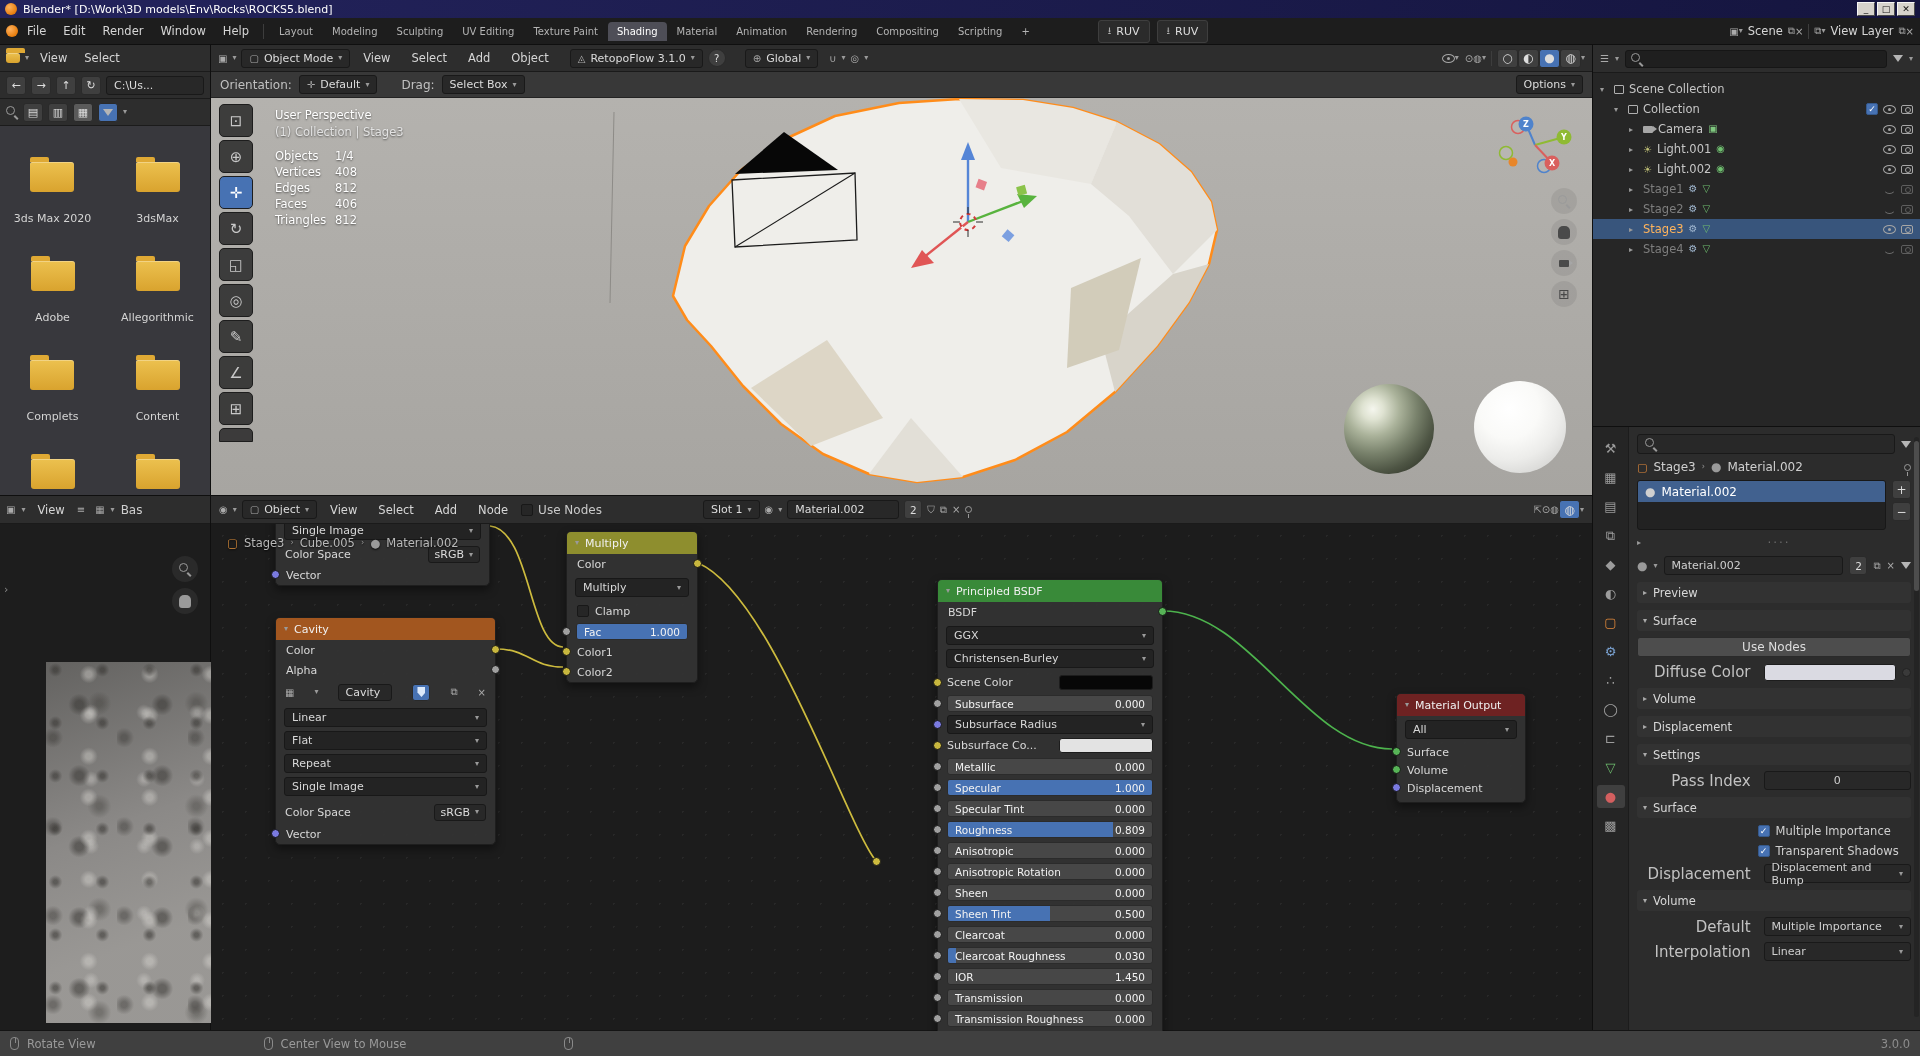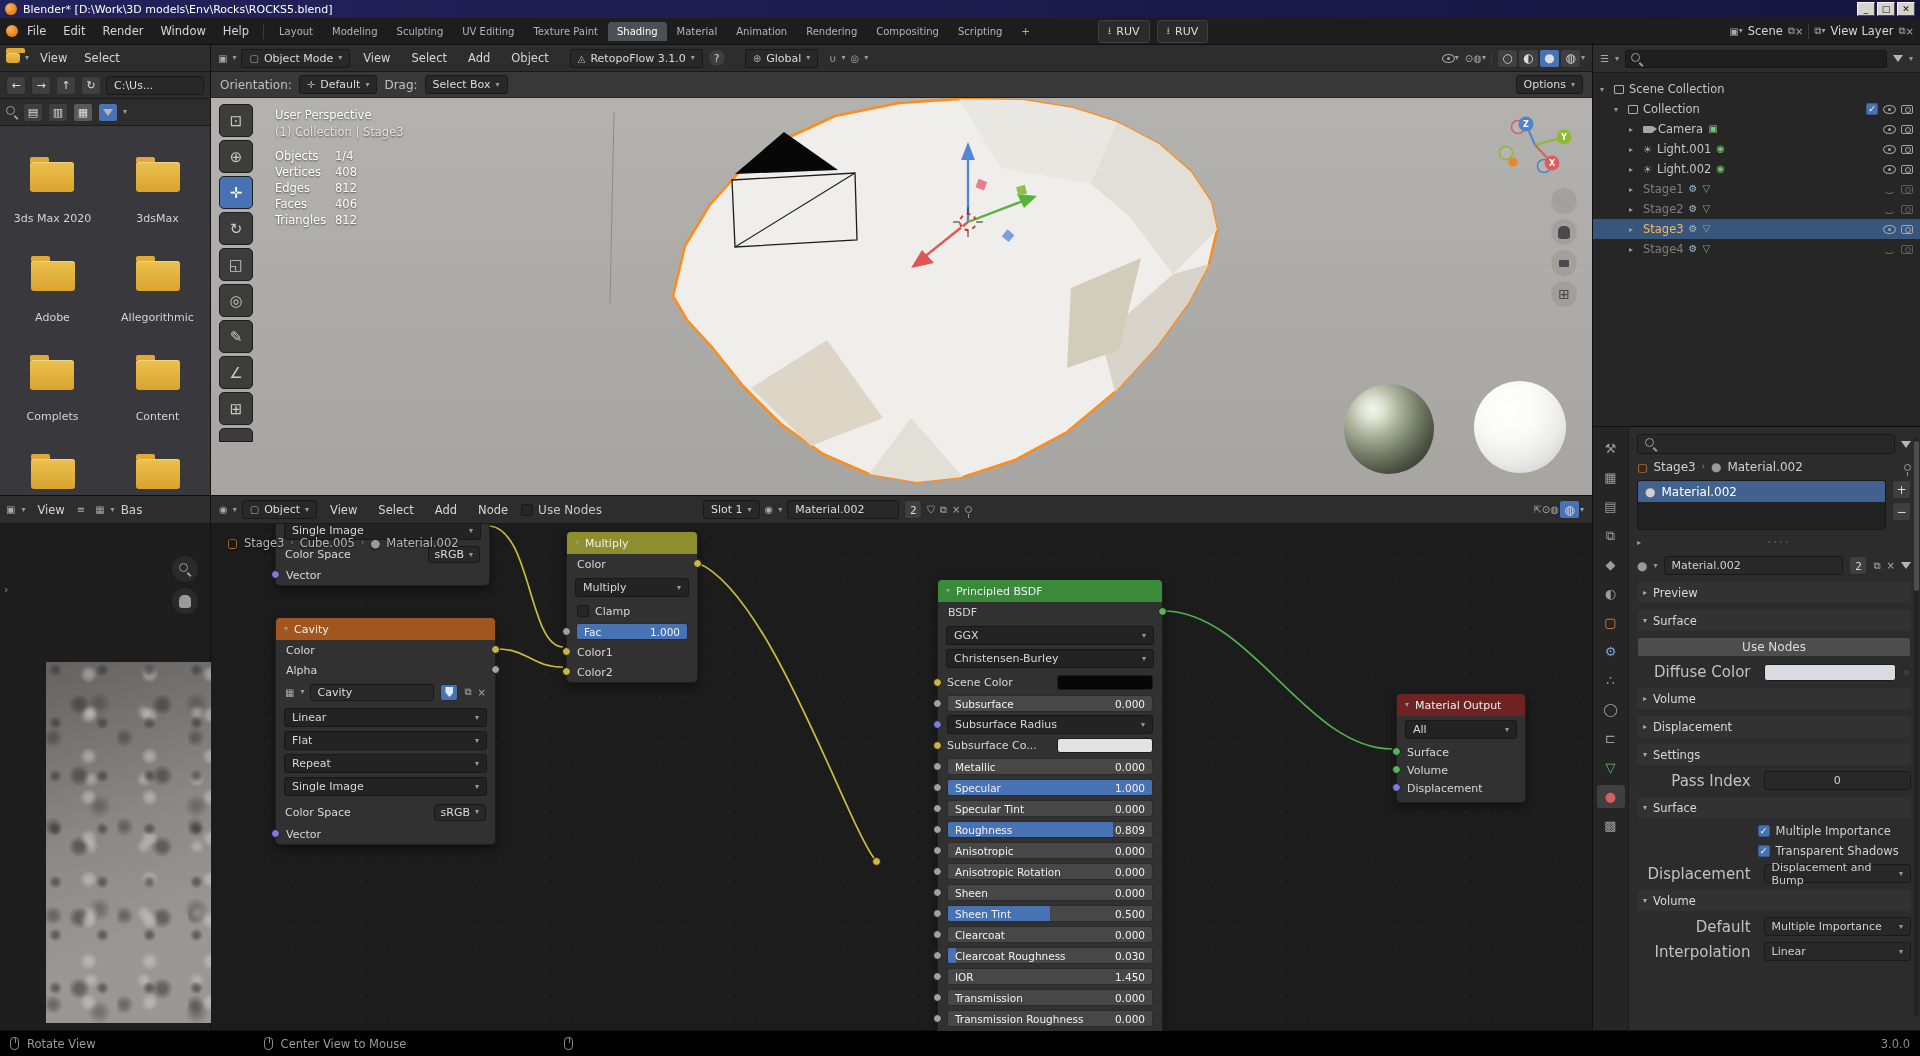--- a/index.html
+++ b/index.html
@@ -64,21 +64,21 @@
 
 #shader-editor{left:211px;top:495px;width:1381px;height:535px;border-top:1px solid #0f0f0f}
 #se-header{height:28px;background:#2d2d2d;border-bottom:1px solid #1a1a1a;display:flex;align-items:center;gap:5px;padding:0 8px}
 #se-canvas{position:relative;height:507px;overflow:hidden;background-color:#1c1c1c;background-image:radial-gradient(rgba(255,255,255,.05) 1px,transparent 1px);background-size:23px 23px}
 .node{position:absolute;background:rgba(51,51,51,.97);border:1px solid #1e1e1e;border-radius:5px;box-shadow:0 4px 10px rgba(0,0,0,.45);font-size:11px;color:#d8d8d8;z-index:2}
 .nh{height:22px;display:flex;align-items:center;gap:6px;padding:0 8px;border-radius:4px 4px 0 0;color:#f0f0f0}
 .nrow{height:20px;display:flex;align-items:center;gap:6px;padding:0 10px;position:relative}
 .nrow.out{}
 .ndd{height:19px;margin:4px 8px;background:#232323;border:1px solid #181818;border-radius:3px;display:flex;align-items:center;padding:0 7px;gap:5px;position:relative}
 .ndd .t1{flex:1}
-.prow{height:21px;display:flex;align-items:center;gap:6px;padding:0 9px;position:relative}
+.prow{height:21px;display:flex;align-items:center;gap:20px;padding:0 9px;position:relative}
 .nsl{flex:1;height:17px;background:#474747;border-radius:3px;position:relative;display:flex;align-items:center;justify-content:space-between;padding:0 7px;overflow:hidden;border:1px solid #2b2b2b}
 .nsl .fill{position:absolute;left:0;top:0;bottom:0;background:#4772b3}
 .nsl span{position:relative;z-index:1;font-size:10.5px;color:#f2f2f2}
 .swatch{flex:1;height:15px;border-radius:3px;border:1px solid #1d1d1d}
 .ndot{position:absolute;width:9px;height:9px;border-radius:50%;border:1px solid #141414;top:50%;margin-top:-5px;z-index:3}
 .ndot.l{left:-5px}.ndot.r{right:-5px}
 .yw{background:#c8b73e}.gy{background:#a0a0a0}.gn{background:#57b457}.pp{background:#7a7ae0}
 .plabel{flex:1}
 #se-crumb{position:absolute;left:16px;top:12px;display:flex;align-items:center;gap:6px;color:#b9b9b9;font-size:11.5px;z-index:5;text-shadow:0 1px 2px rgba(0,0,0,.8)}
 
@@ -107,21 +107,21 @@
 #prop-main{flex:1;padding:7px 9px 0 8px;position:relative;overflow:hidden}
 .prop-row{display:flex;align-items:center;margin:6px 0;gap:6px}
 .plab{width:44%;text-align:right;padding-right:7px;color:#c2c2c2;font-size:15px;flex:none}
 .pdd{flex:1;height:19px;background:#282828;border:1px solid #191919;border-radius:3px;display:flex;align-items:center;gap:5px;padding:0 7px;font-size:11px}
 .pdd .t1{flex:1}
 .sec{display:flex;align-items:center;gap:6px;height:21px;background:#323232;border-radius:3px;margin:7px 0 3px;padding:0 6px;color:#d8d8d8;font-size:11.5px}
 .sec .arr{font-size:8px;color:#aaa}
 #prop-scroll{position:absolute;right:1px;top:10px;width:5px;height:580px;background:#242424;border-radius:3px}
 #prop-thumb{position:absolute;left:0;top:4px;width:5px;height:150px;background:#4d4d4d;border-radius:3px}
 
-#status-bar{left:0;top:1030px;width:1920px;height:26px;background:#000000;border-top:1px solid #141414;display:flex;align-items:center;gap:8px;padding:0 10px;color:#9a9a9a;font-size:11.5px}
+#status-bar{left:0;top:1030px;width:1920px;height:26px;background:#404040;border-top:1px solid #141414;display:flex;align-items:center;gap:8px;padding:0 10px;color:#9a9a9a;font-size:11.5px}
 </style>
 </head>
 <body>
 
 <div id="title-bar" class="abs">
   <span class="blogo"></span>
   <span>Blender* [D:\Work\3D models\Env\Rocks\ROCKS5.blend]</span>
   <span style="margin-left:auto" class="fx">
     <span class="win-btn">_</span>
     <span class="win-btn">□</span>
@@ -274,21 +274,21 @@
       <span class="cv">▾</span>
     </span>
   </div>
   <div id="vp-toolsettings">
     <span style="color:#c0c0c0">Orientation:</span>
     <span class="dd">
       <span class="mini">✛</span>
       <span>Default</span>
         <span class="cv">▾</span>
     </span>
-    <span style="color:#c0c0c0;margin-left:0">Drag:</span>
+    <span style="color:#c0c0c0;margin-left:17px">Drag:</span>
     <span class="dd">
       <span>Select Box</span>
         <span class="cv">▾</span>
     </span>
     <span style="margin-left:auto" class="dd">
       <span>Options</span>
         <span class="cv">▾</span>
     </span>
   </div>
   <div id="vp-canvas">

